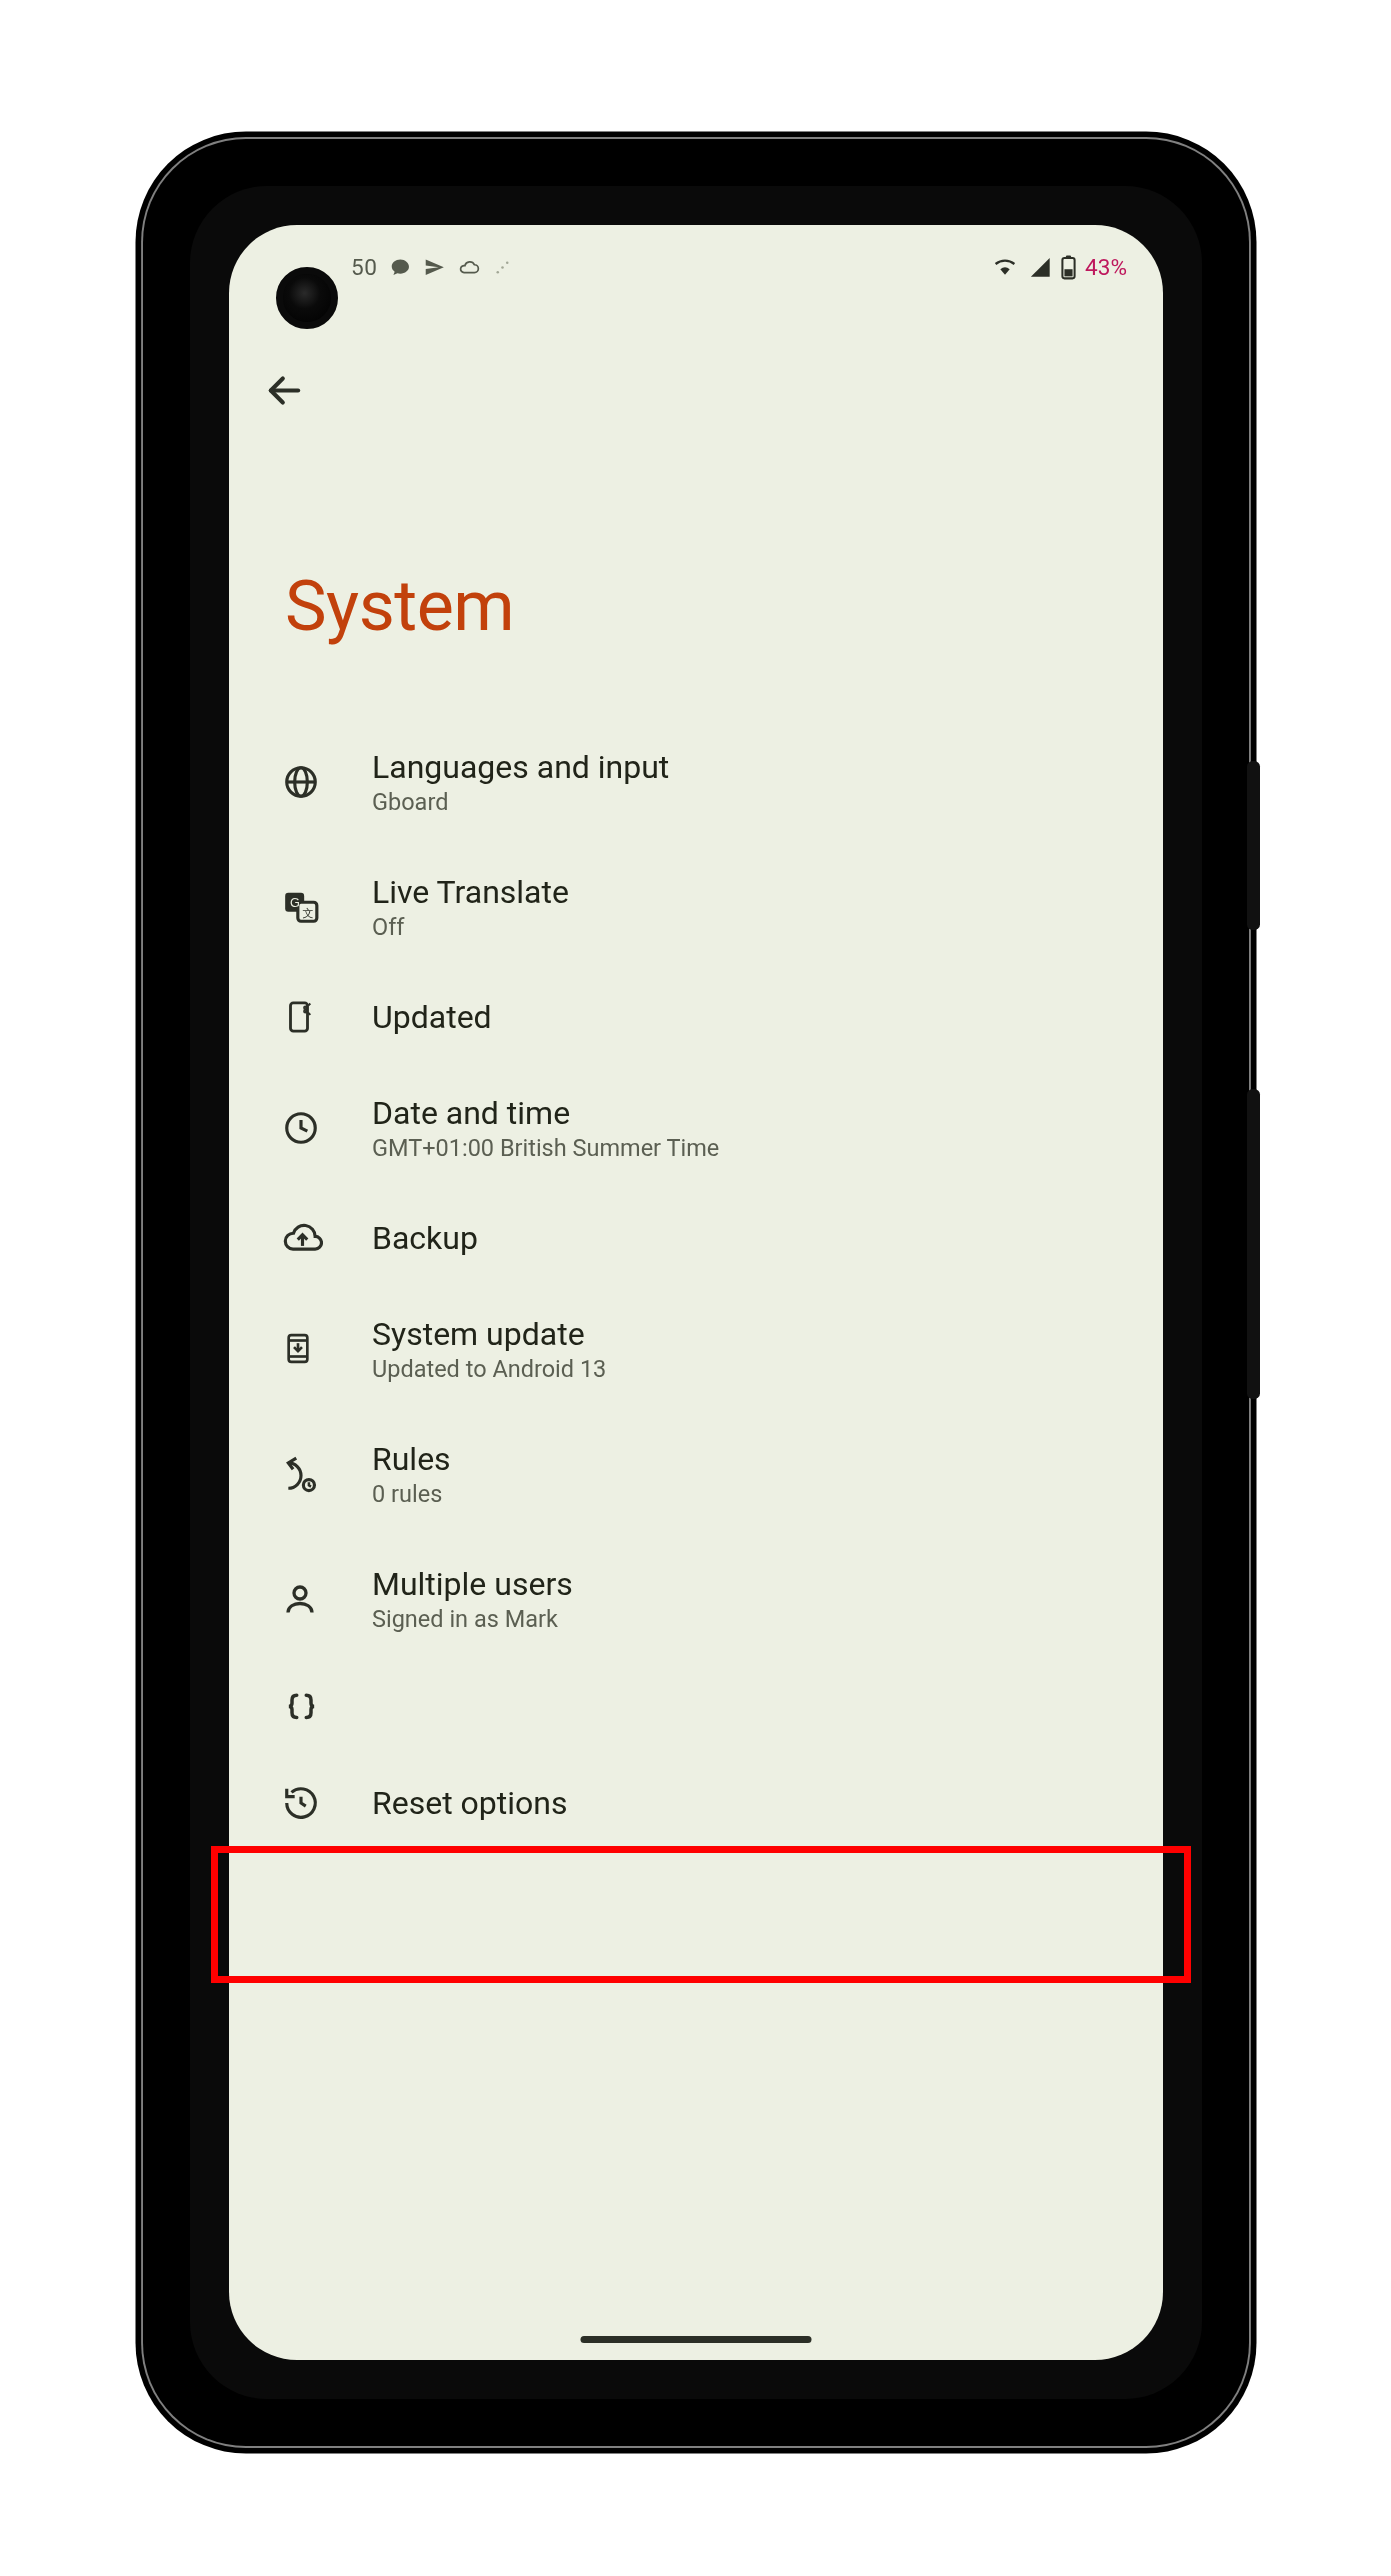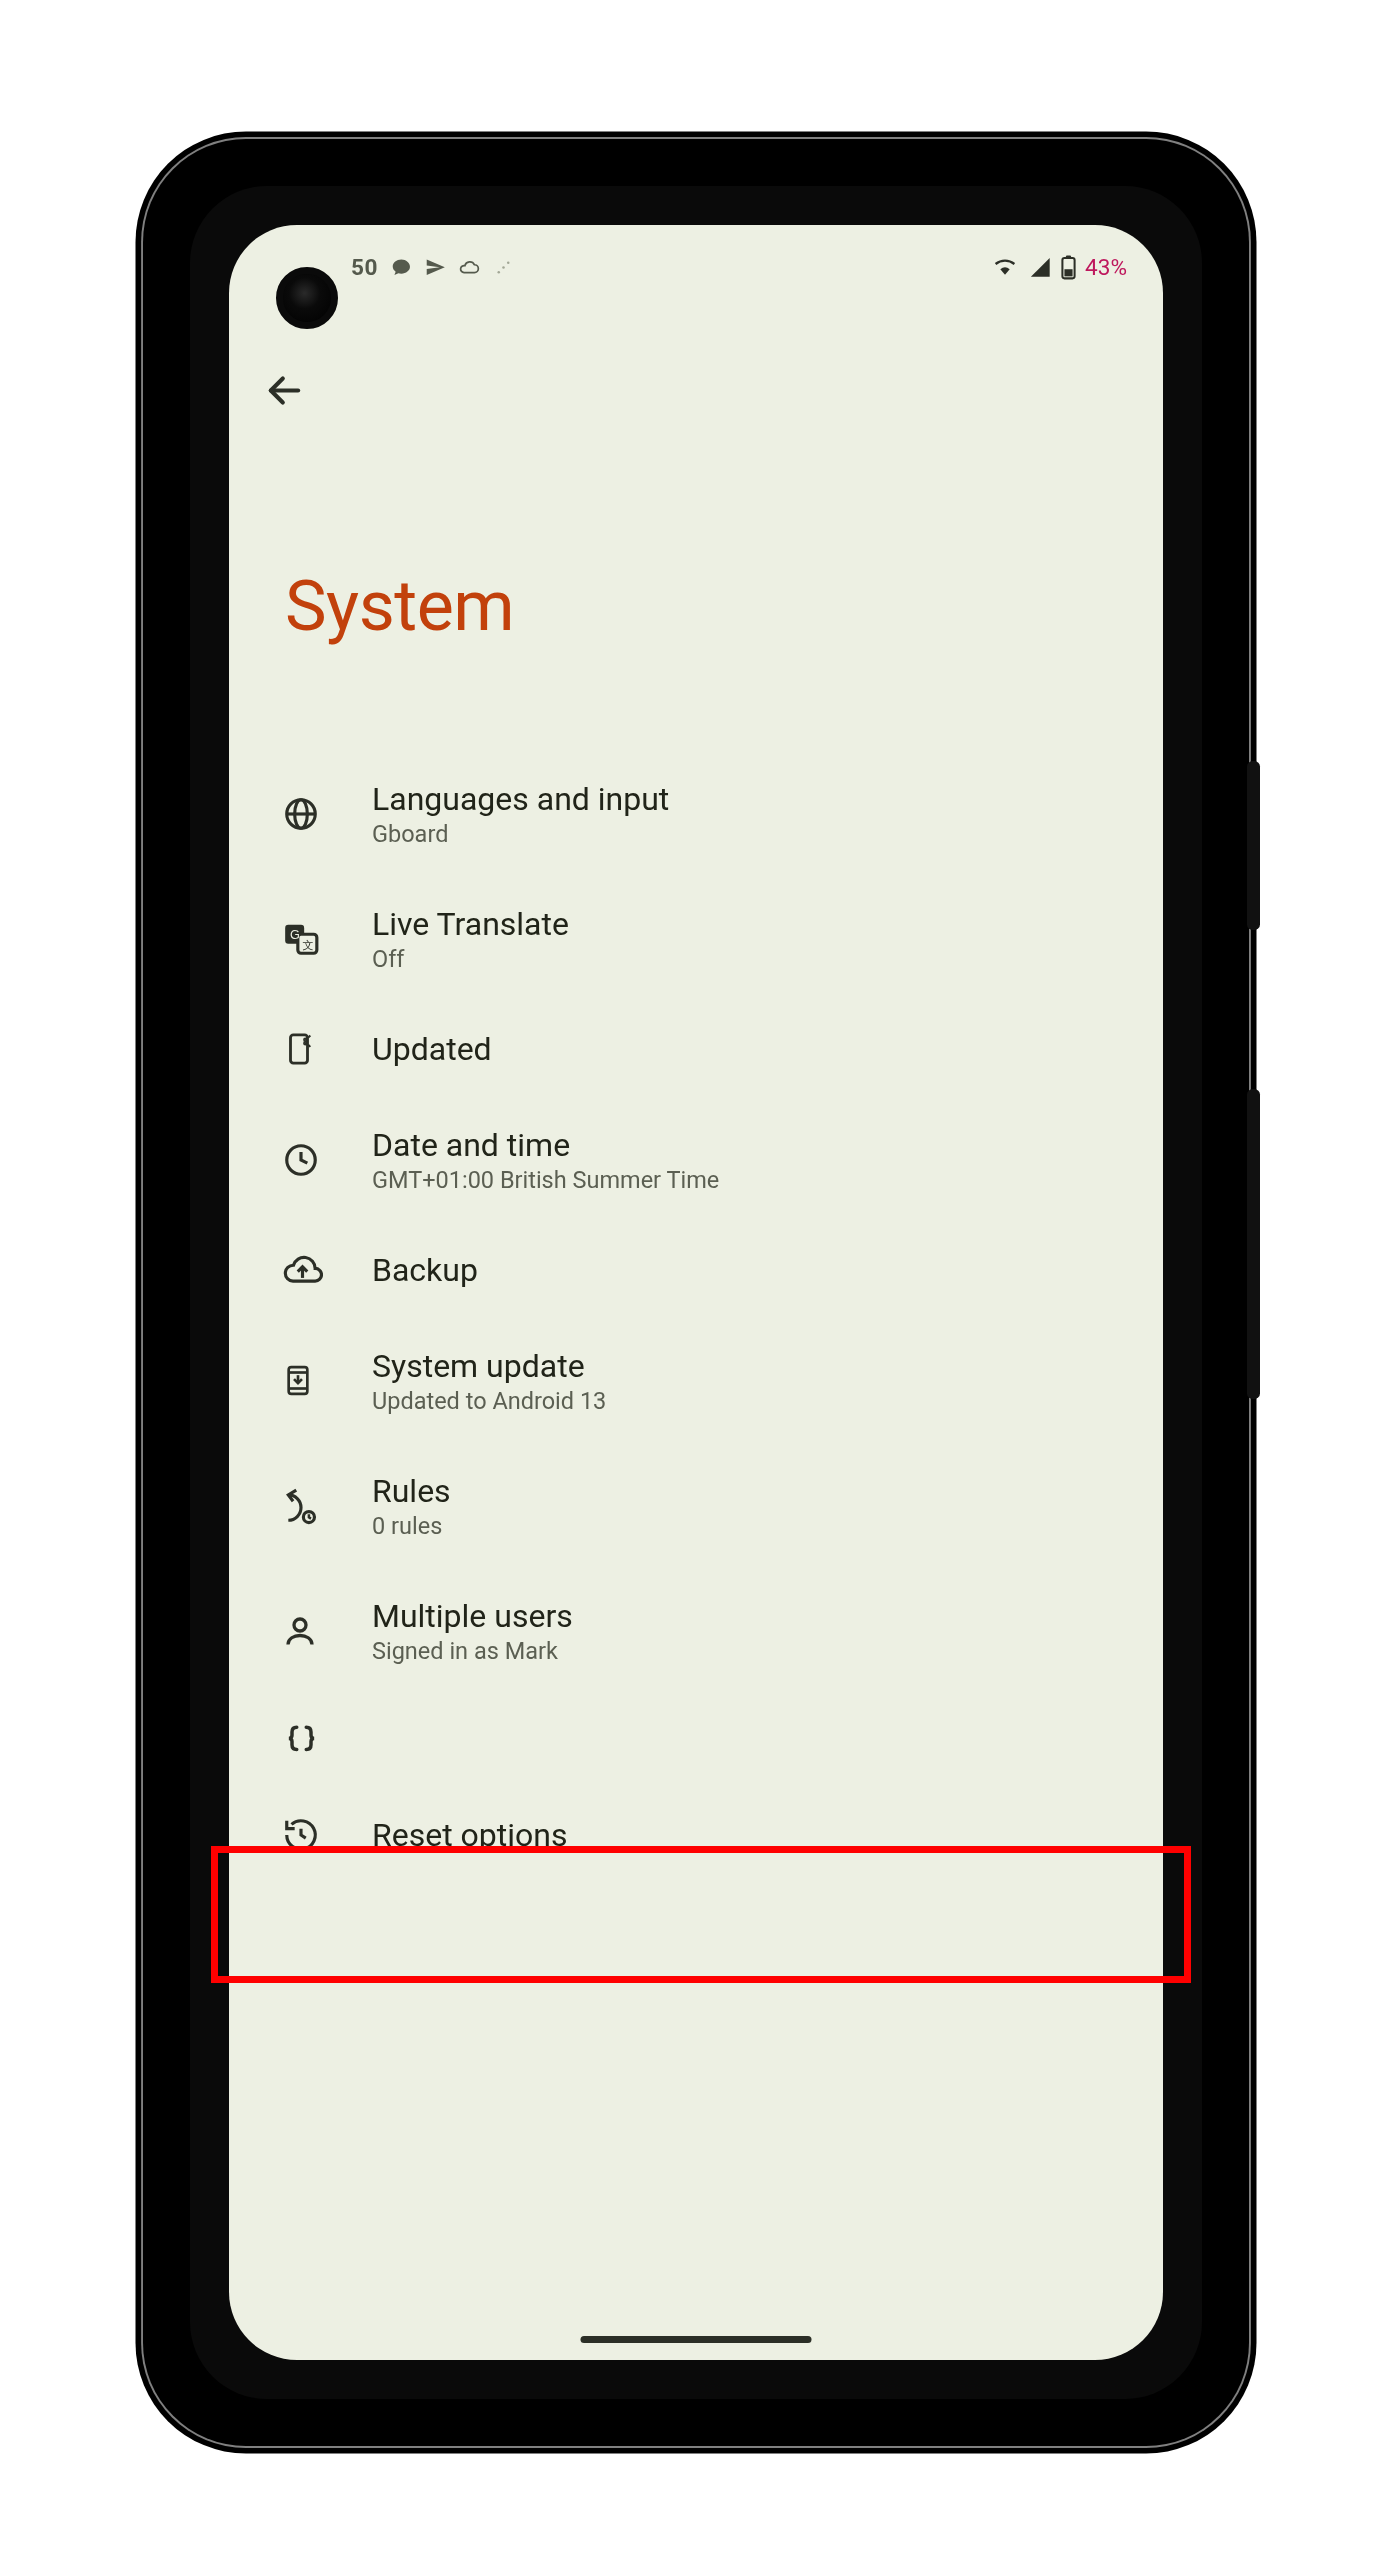--- a/index.html
+++ b/index.html
@@ -48,41 +48,41 @@
   .side-power { right: -11.3px; top: 622px; width: 13px; height: 169px; }
   .side-vol   { right: -11.3px; top: 950px; width: 13px; height: 310px; }
 
   
   .statusbar {
     position: absolute; top: 0; left: 0; right: 0; height: 85px;
     display: flex; align-items: center; justify-content: space-between;
     padding: 0 36px 0 122px;
     color: #2c2f27;
   }
-  .status-left { display: flex; align-items: center; gap: 13px; font-size: 22.6px; color: #555a4d; font-weight: bold; }
+  .status-left { display: flex; align-items: center; gap: 13px; font-size: 22.6px; color: #555a4d; }
   .status-left .time { font-size: 22.6px; letter-spacing: 0.5px; }
   .status-right { display: flex; align-items: center; gap: 9.4px; font-size: 22.6px; color: #be185d; }
   .ico { display:inline-flex; align-items:center; justify-content:center; }
 
   
   .backbtn {
     position: absolute; left: 22.6px; top: 132px;
     width: 66px; height: 66px;
     display:flex; align-items:center; justify-content:center;
     color:#2c2f27;
   }
 
   
   .title {
     position: absolute; left: 56px; top: 340px;
     font-size: 70px; font-weight: 400; color: #c2410c; letter-spacing: -0.5px;
   }
 
   
-  .list { position: absolute; left: 0; right: 0; top: 526px; }
+  .list { position: absolute; left: 0; right: 0; top: 494px; }
   .row {
     display: flex; align-items: center;
     padding: 28px 34px 28px 53px;
     min-height: 94px;
   }
   .row .icon-slot {
     width: 90px; flex: 0 0 90px;
     display: flex; align-items: center; justify-content: flex-start;
     color: #2c2f27;
   }

